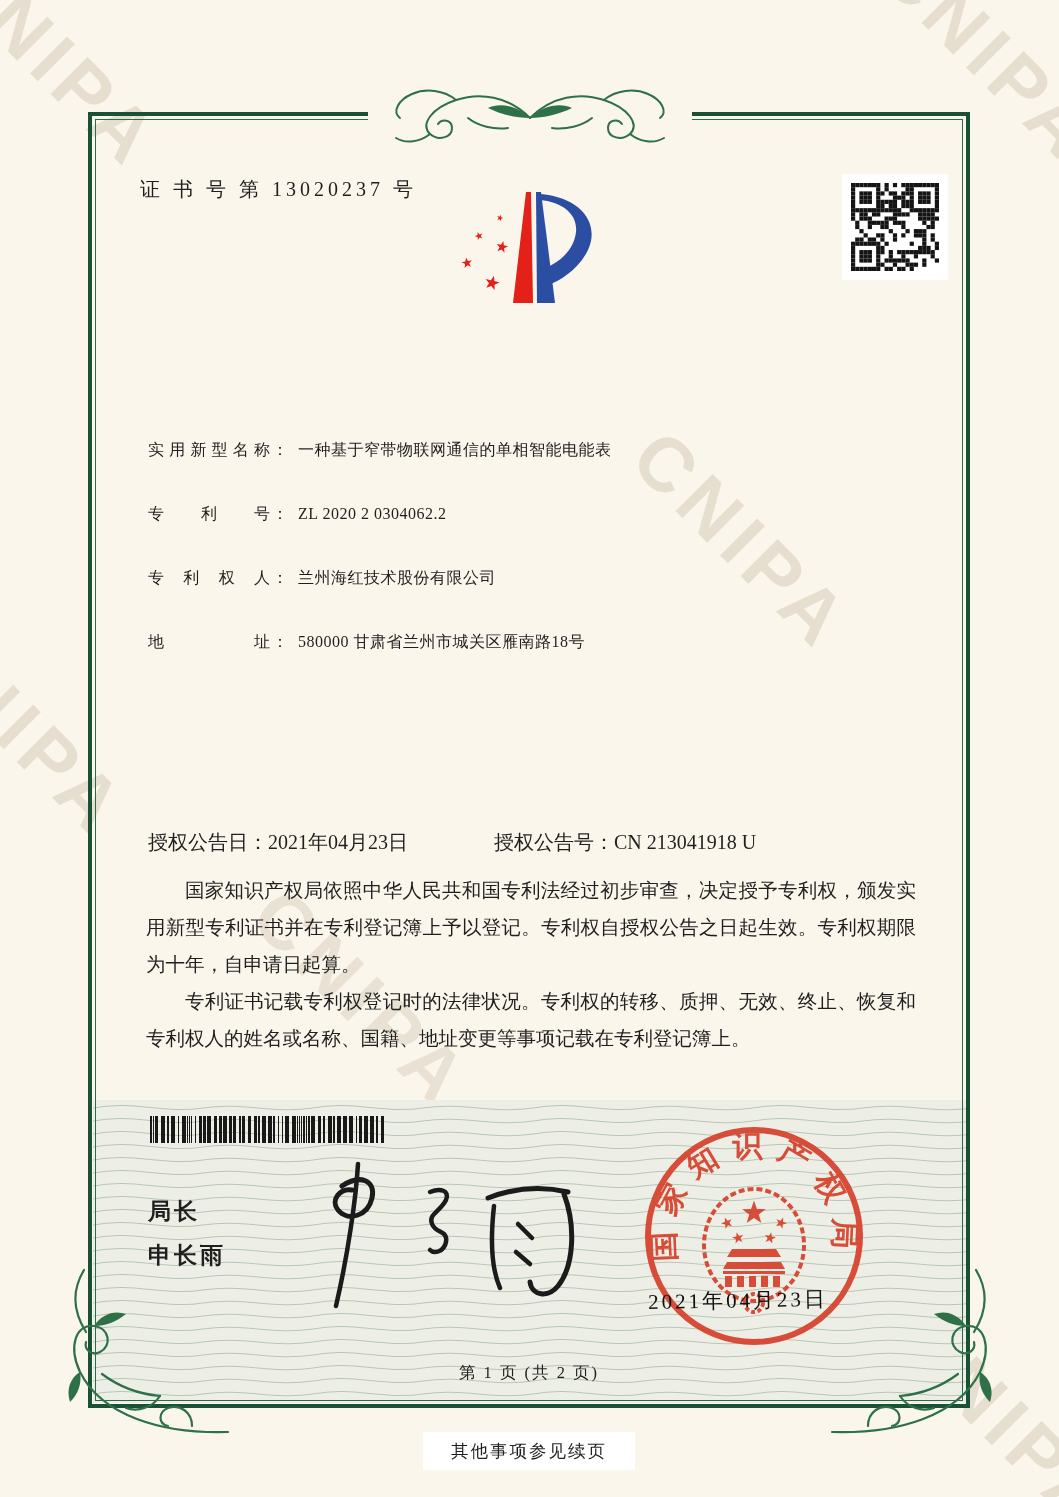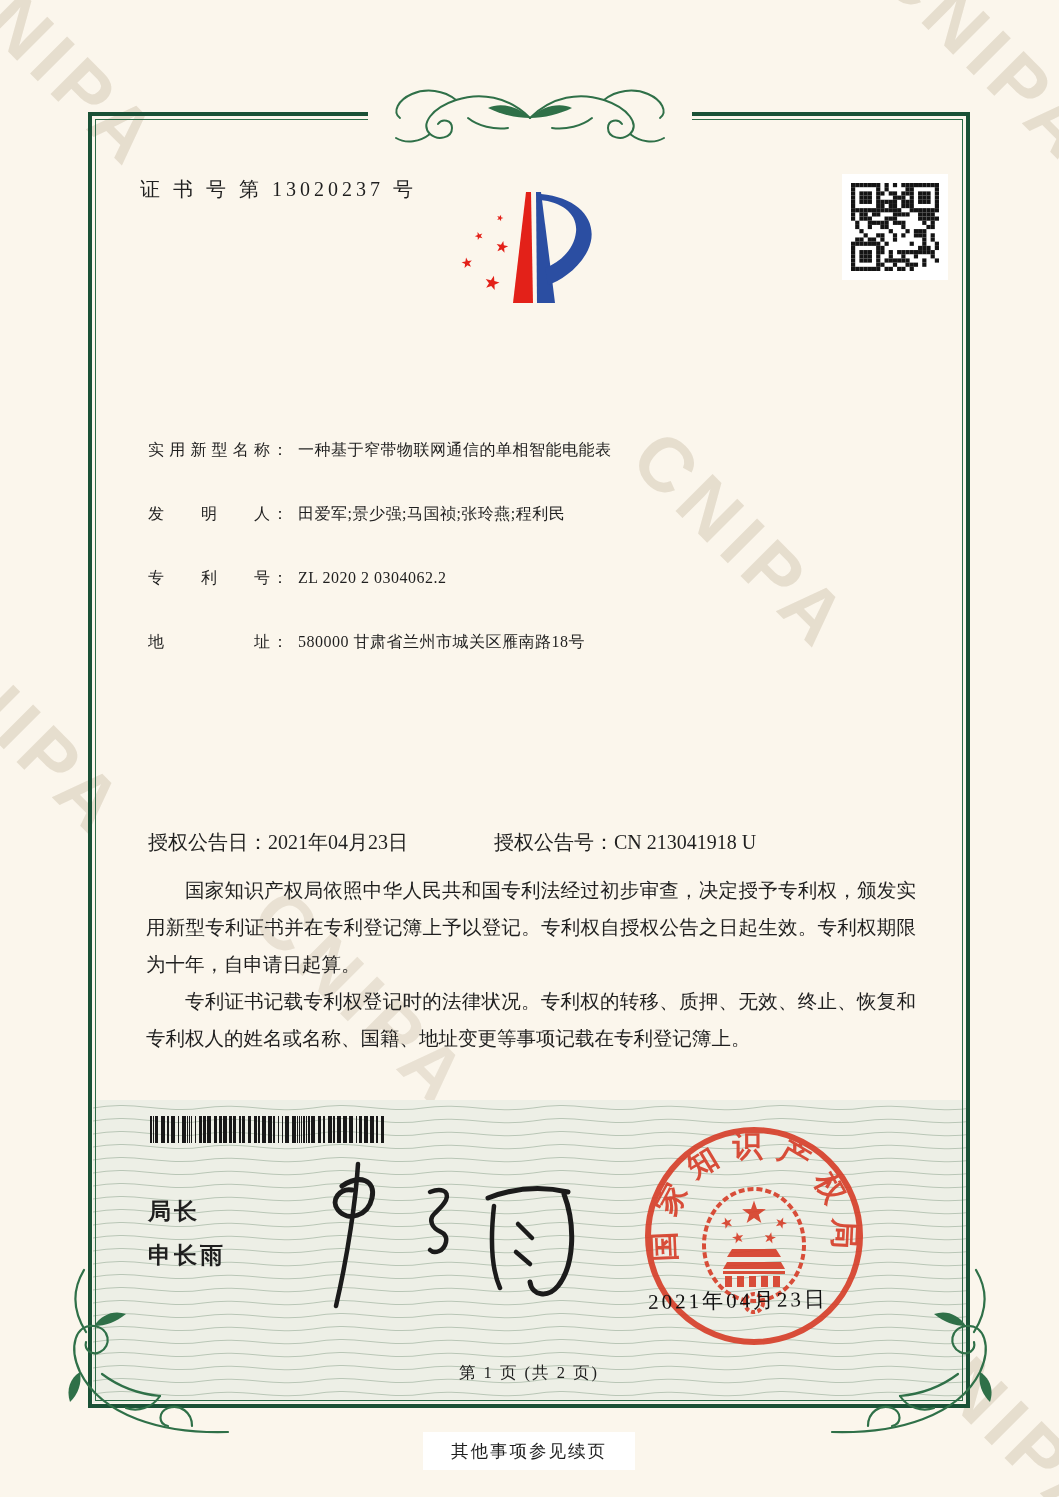--- a/index.html
+++ b/index.html
@@ -385,22 +385,22 @@
         <rect x="36" y="80" width="4" height="4" fill="#141414"></rect>
         <rect x="44" y="80" width="4" height="4" fill="#141414"></rect>
         <rect x="48" y="80" width="4" height="4" fill="#141414"></rect>
         <rect x="56" y="80" width="4" height="4" fill="#141414"></rect>
       </svg>
   </div>
 
 
   <div class="fields" id="fields">
       <div class="frow"><span class="flabel">实用新型名称</span><span class="fcolon">：</span><span class="fvalue">一种基于窄带物联网通信的单相智能电能表</span></div>
-      <div class="frow"><span class="flabel">发明人</span><span class="fcolon">：</span><span class="fvalue">田爱军;景少强;马国祯;张玲燕;程利民</span></div>
       <div class="frow"><span class="flabel">专利号</span><span class="fcolon">：</span><span class="fvalue">ZL 2020 2 0304062.2</span></div>
+      <div class="frow"><span class="flabel">专利权人</span><span class="fcolon">：</span><span class="fvalue">兰州海红技术股份有限公司</span></div>
       <div class="frow"><span class="flabel">地址</span><span class="fcolon">：</span><span class="fvalue">580000 甘肃省兰州市城关区雁南路18号</span></div>
     </div>
 
   <div class="grant-row">
     <span>授权公告日</span><span>：</span><span>2021年04月23日</span><span class="grant-gap"></span><span>授权公告号</span><span>：</span><span>CN 213041918 U</span>
   </div>
 
   <div class="paras" id="paras">
       <p>国家知识产权局依照中华人民共和国专利法经过初步审查，决定授予专利权，颁发实用新型专利证书并在专利登记簿上予以登记。专利权自授权公告之日起生效。专利权期限为十年，自申请日起算。</p>
       <p>专利证书记载专利权登记时的法律状况。专利权的转移、质押、无效、终止、恢复和专利权人的姓名或名称、国籍、地址变更等事项记载在专利登记簿上。</p>

